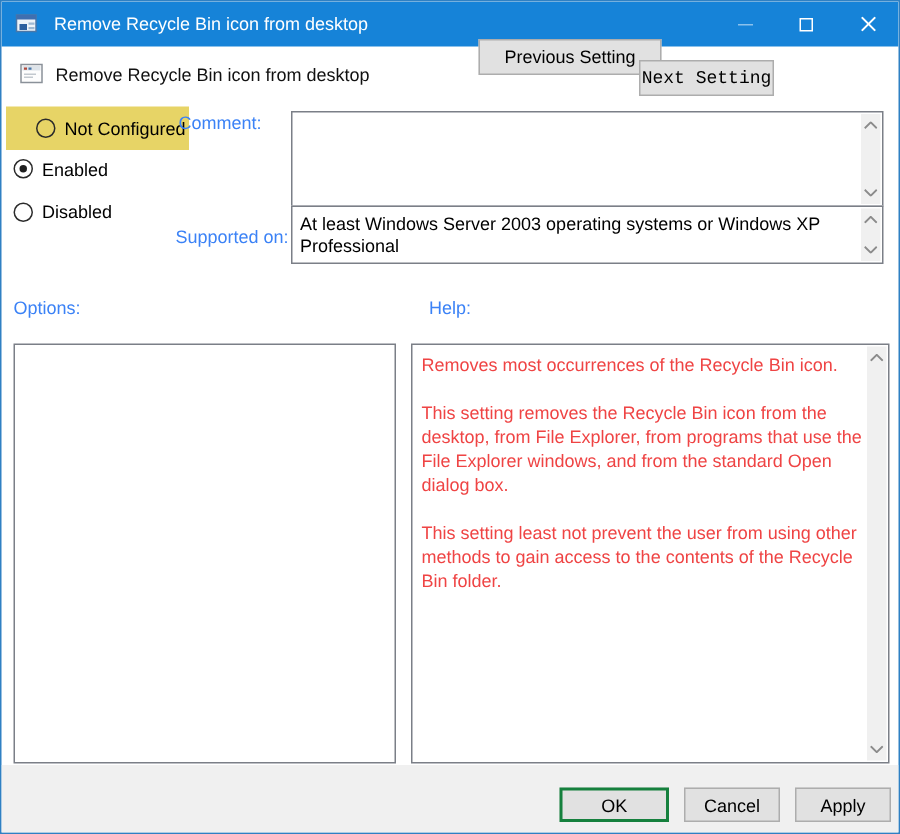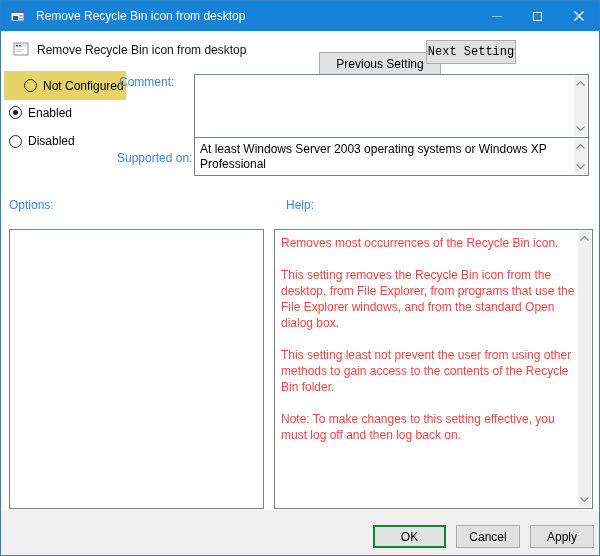--- a/index.html
+++ b/index.html
@@ -19,21 +19,21 @@
   .tb-btn{width:41px;height:30px;display:flex;align-items:center;justify-content:center;cursor:default;}
   .tb-btn.minimize .dash{width:10px;height:1px;background:rgba(255,255,255,0.5);}
   .tb-btn.maximize .sq{width:9px;height:9px;border:1px solid #ffffff;}
   
   .hdr-icon{position:absolute;left:12px;top:40px;width:16px;height:16px;}
   .hdr-title{position:absolute;left:36px;top:42px;font-size:12px;color:#111111;}
   .btn{
     background:#e1e1e1;border:1px solid #adadad;font-size:12px;color:#000000;
     display:flex;align-items:center;justify-content:center;padding:0;cursor:default;
   }
-  .btn-prev{position:absolute;left:318px;top:51px;width:122px;height:24px;}
+  .btn-prev{position:absolute;left:318px;top:25px;width:122px;height:24px;}
   .btn-next{position:absolute;left:425px;top:39px;width:90px;height:24px;font-family:Liberation Mono, monospace;}
   
   .radio-row{
     position:absolute;left:3px;width:122px;display:flex;align-items:center;
     padding-left:5px;cursor:default;
   }
   .radio-row.highlighted{background:#e7d466;}
   .radio-circle{
     width:13px;height:13px;border:1px solid #2b2b2b;border-radius:50%;
     background:#ffffff;position:relative;flex:0 0 auto;
@@ -184,21 +184,20 @@
   <span class="field-label lbl-options">Options:</span>
   <span class="field-label lbl-help">Help:</span>
 
   <div class="boxed options-box"></div>
 
   <div class="boxed help-box">
     <div class="help-text">
       <p>Removes most occurrences of the Recycle Bin icon.</p>
       <p>This setting removes the Recycle Bin icon from the desktop, from File Explorer, from programs that use the File Explorer windows, and from the standard Open dialog box.</p>
       <p>This setting least not prevent the user from using other methods to gain access to the contents of the Recycle Bin folder.</p>
-      <p>Note: To make changes to this setting effective, you must log off and then log back on.</p>
     </div>
     <div class="vscroll">
       <span class="arr up">
         <svg width="9" height="5" viewBox="0 0 9 5">
             <polyline points="0.5,4.5 4.5,0.5 8.5,4.5" fill="none" stroke="#8b8b8b" stroke-width="1.2"></polyline>
           </svg>
       </span>
       <span class="arr down">
         <svg width="9" height="5" viewBox="0 0 9 5">
             <polyline points="0.5,0.5 4.5,4.5 8.5,0.5" fill="none" stroke="#8b8b8b" stroke-width="1.2"></polyline>

